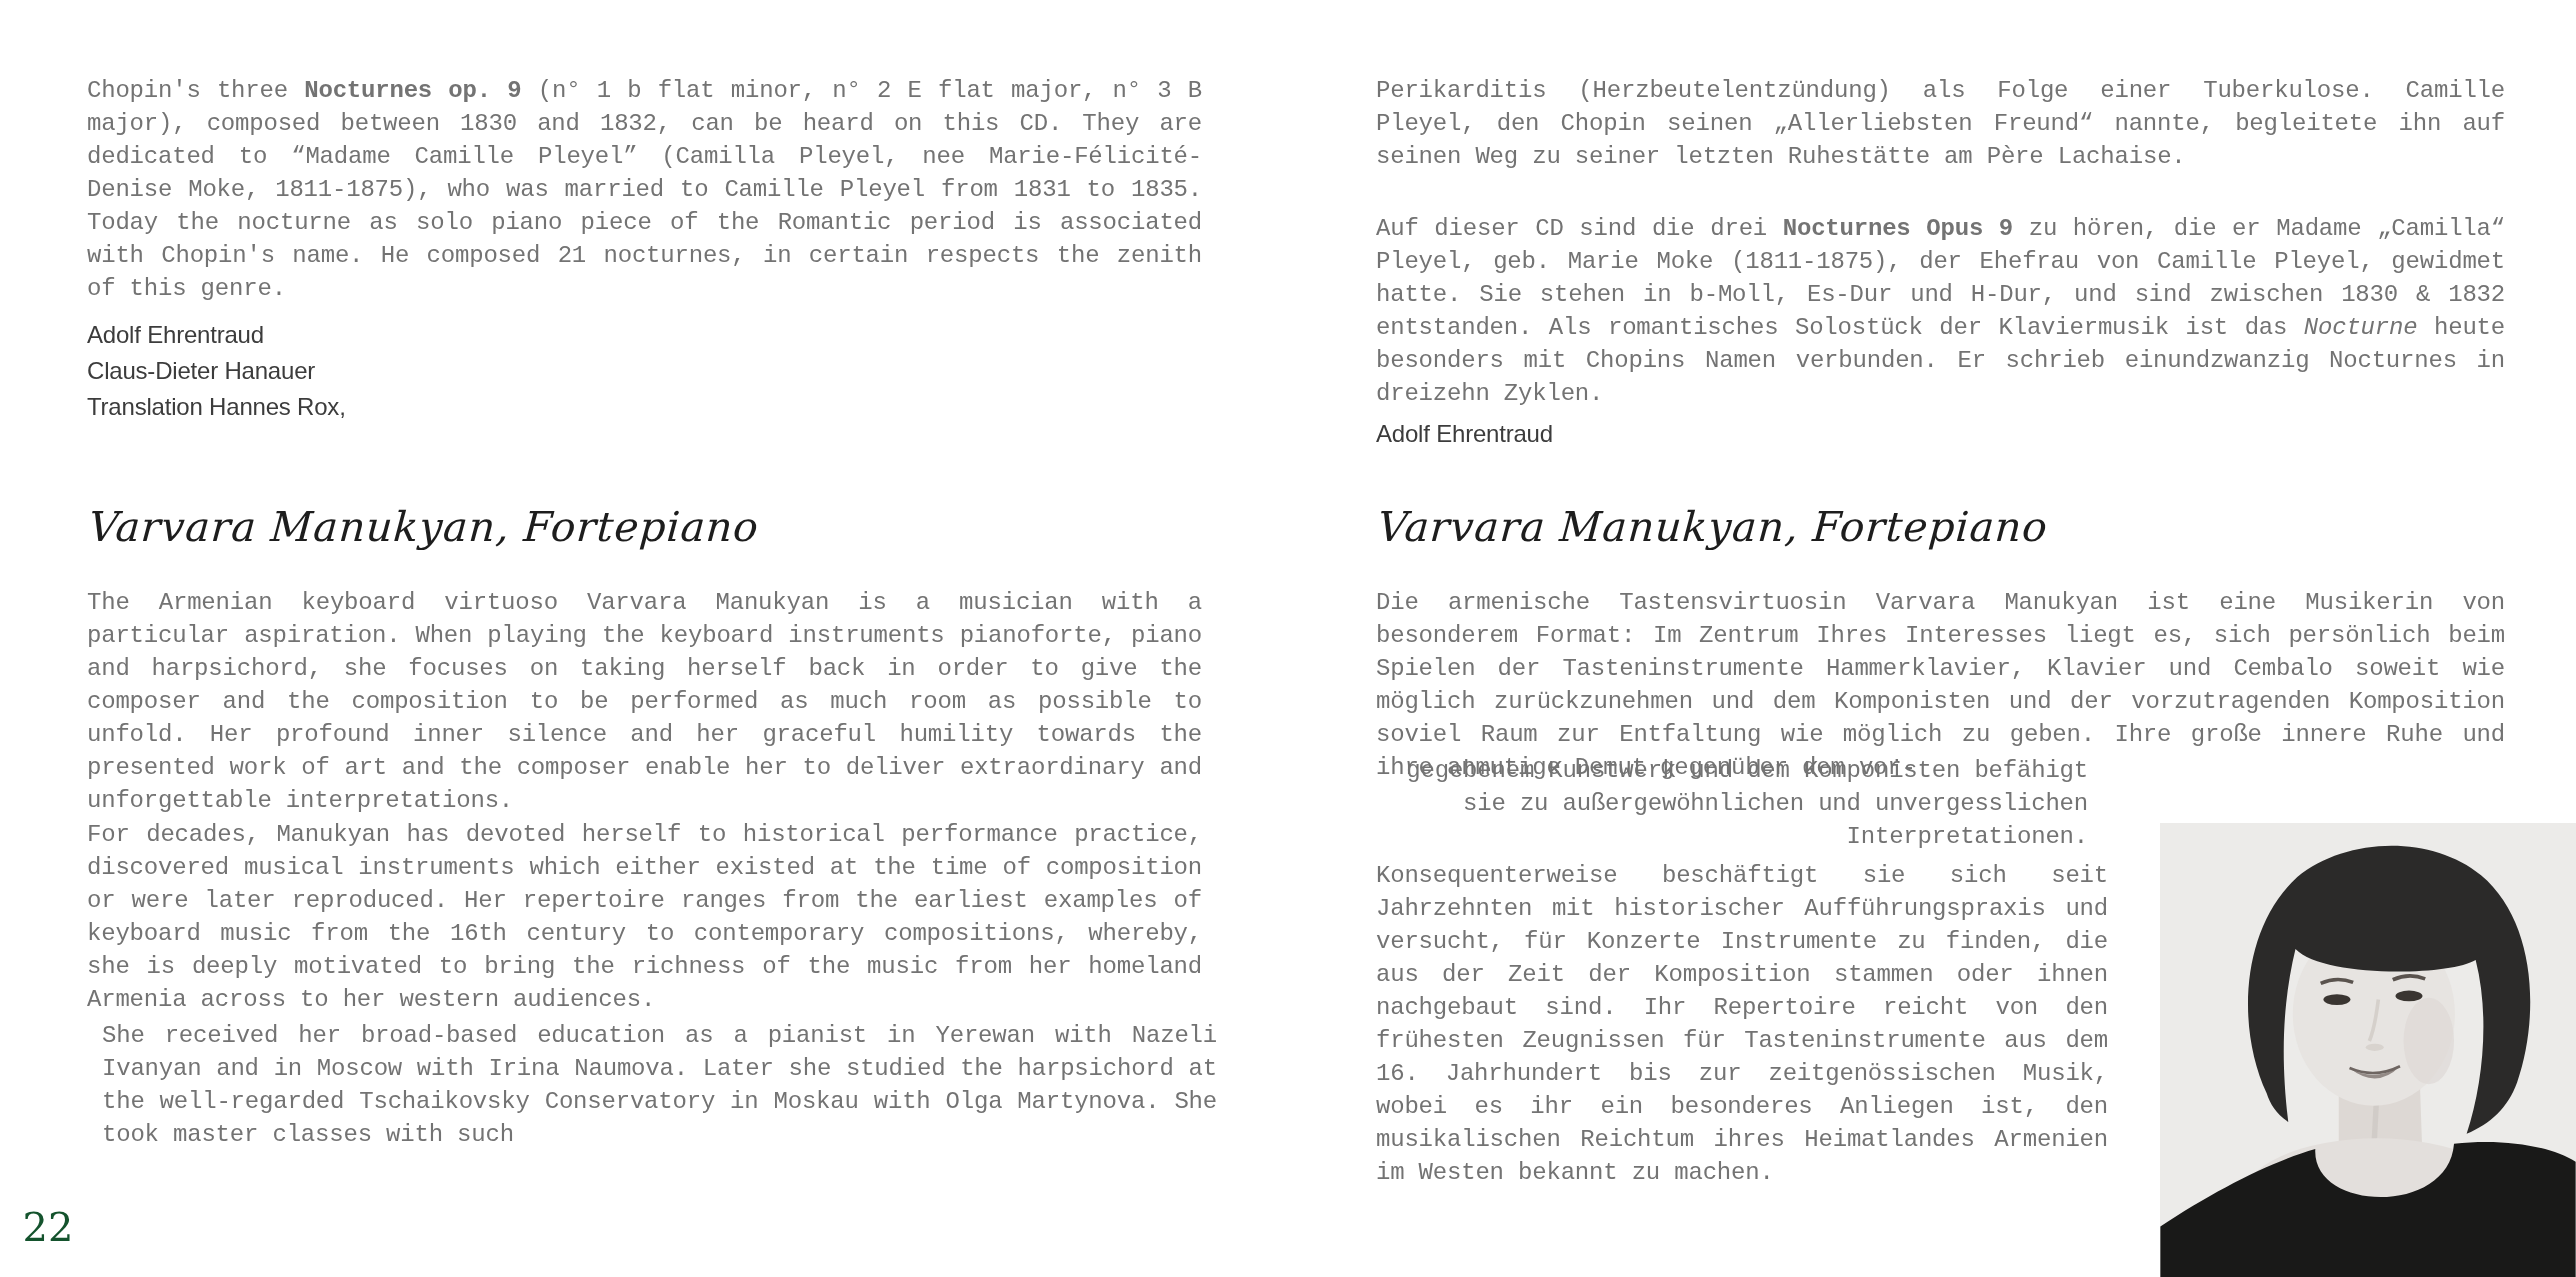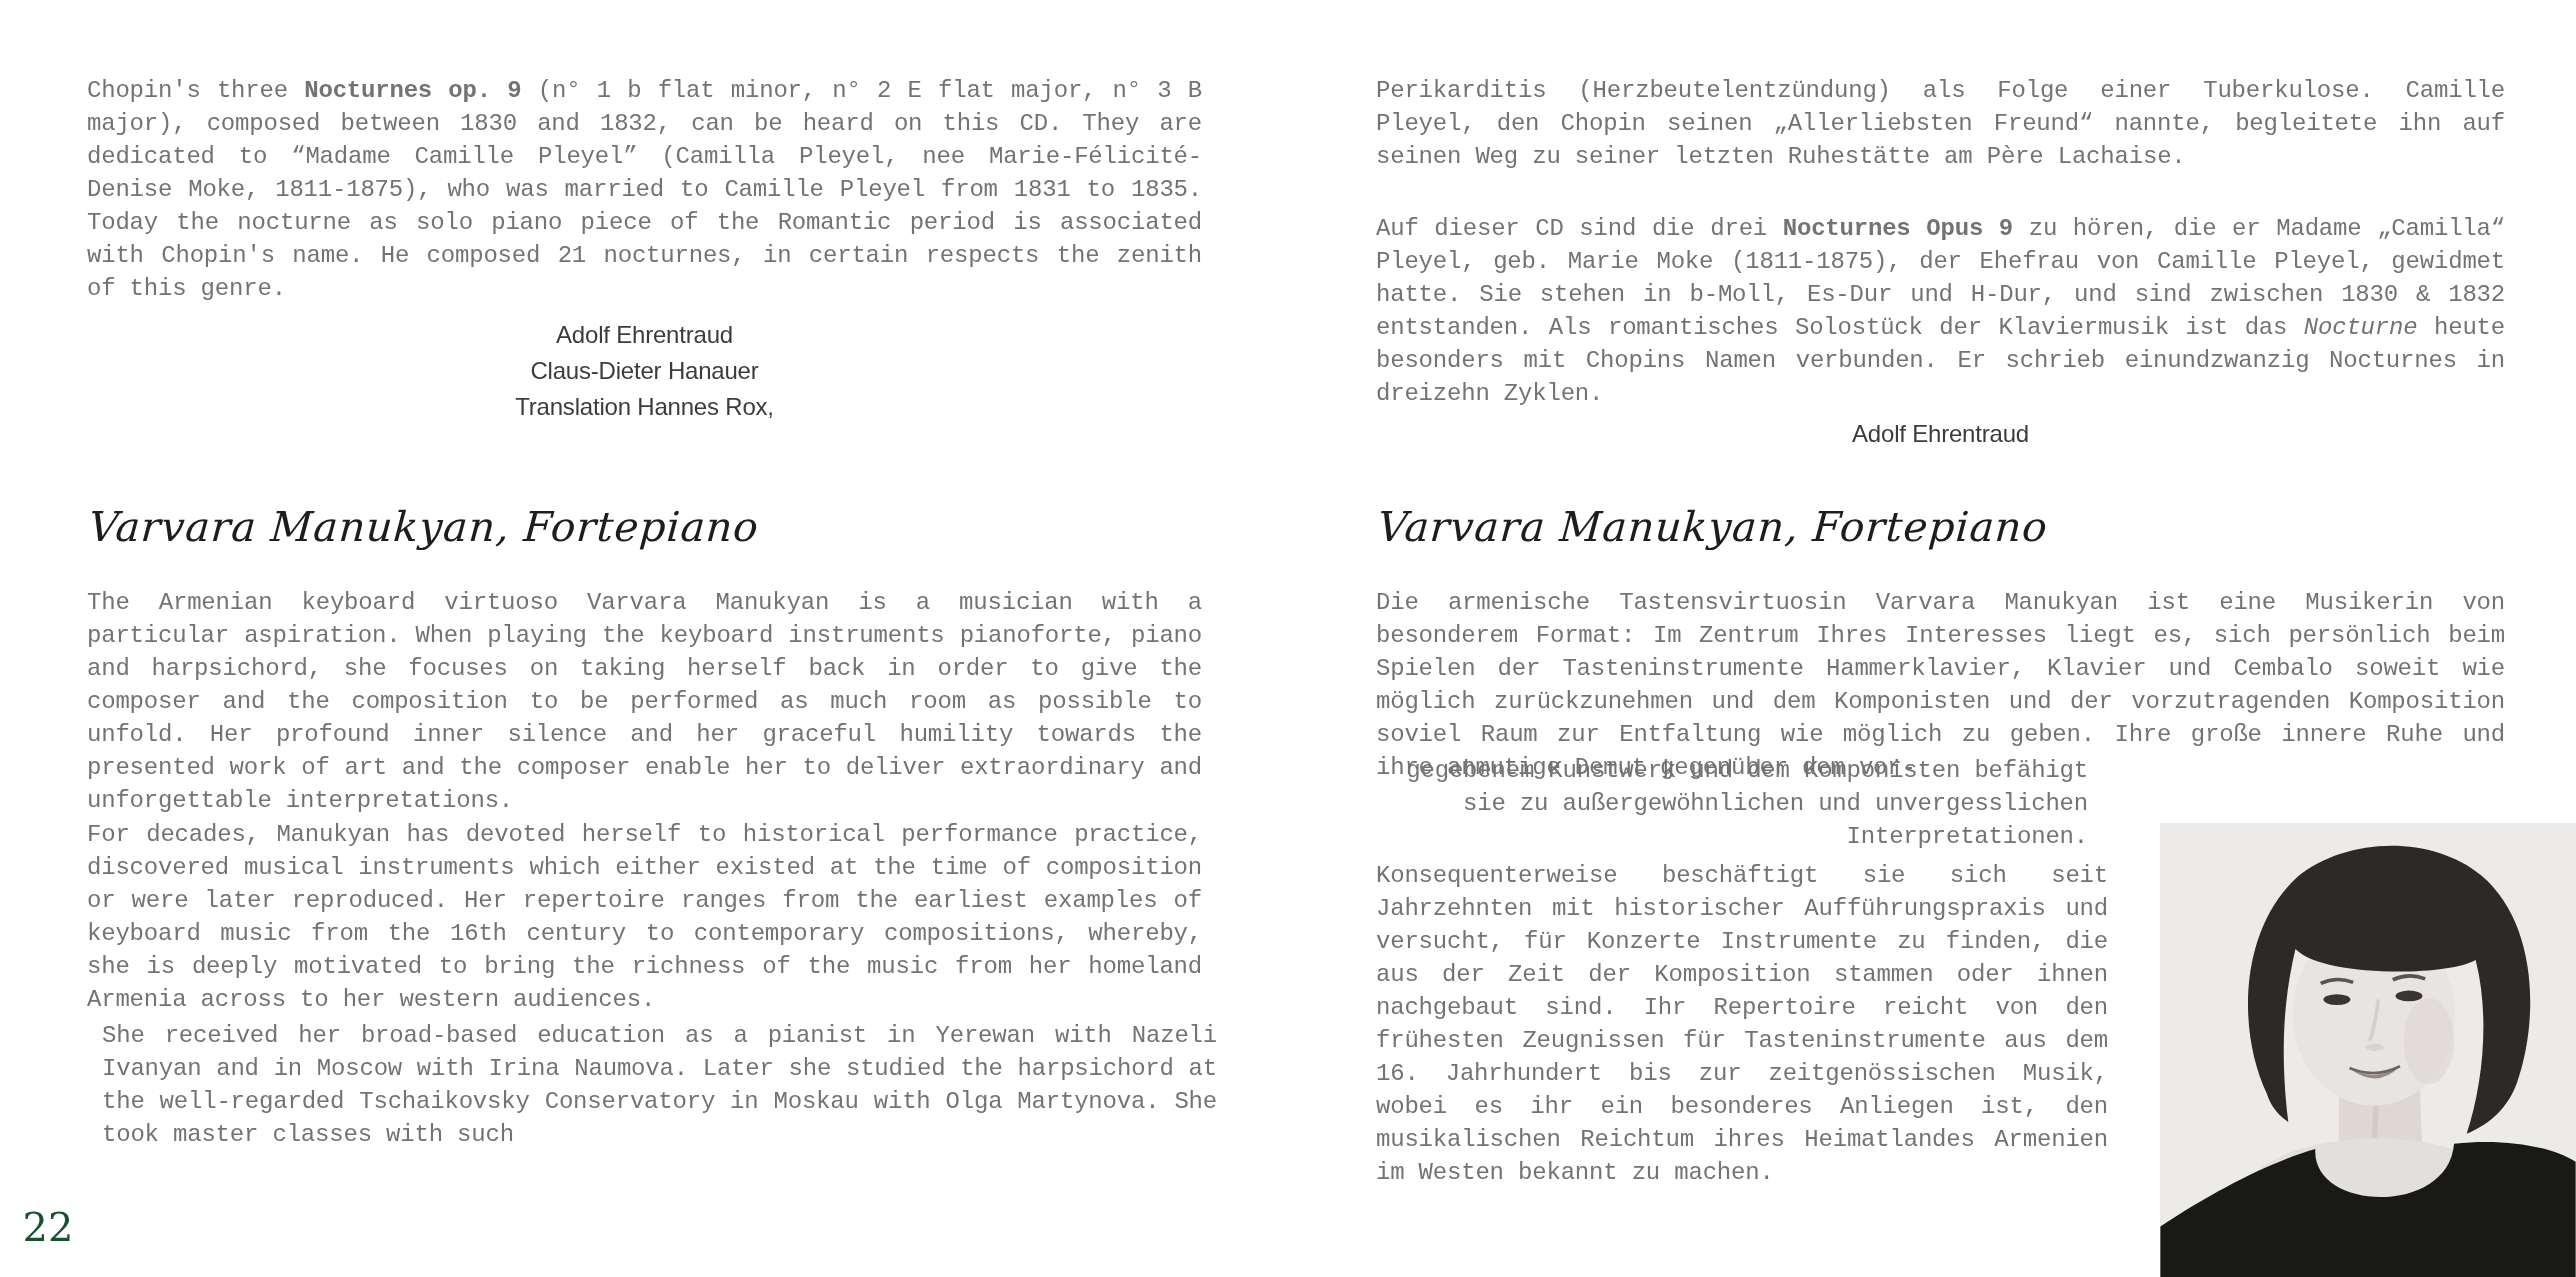--- a/index.html
+++ b/index.html
@@ -15,21 +15,21 @@
   .block { position: absolute; }
   .body-text {
     font-size: 24px;
     line-height: 33px;
     letter-spacing: -0.2px;
     text-align: justify;
     color: #737373;
     font-family: Liberation Mono, monospace;
   }
   .last-left { text-align: left; }
-  .align-right { text-align: center; }
+  .align-right { text-align: left; }
   .credits-text { font-size: 24px; line-height: 36px; letter-spacing: -0.2px; color: #3c3c3c; }
   .script-heading {
     font-family: "DejaVu Serif", serif;
     font-style: italic;
     font-size: 41px;
     line-height: 54px;
     color: #1d1d1d;
     letter-spacing: 0.9px;
     transform: skewX(-4deg);
     transform-origin: left bottom;

